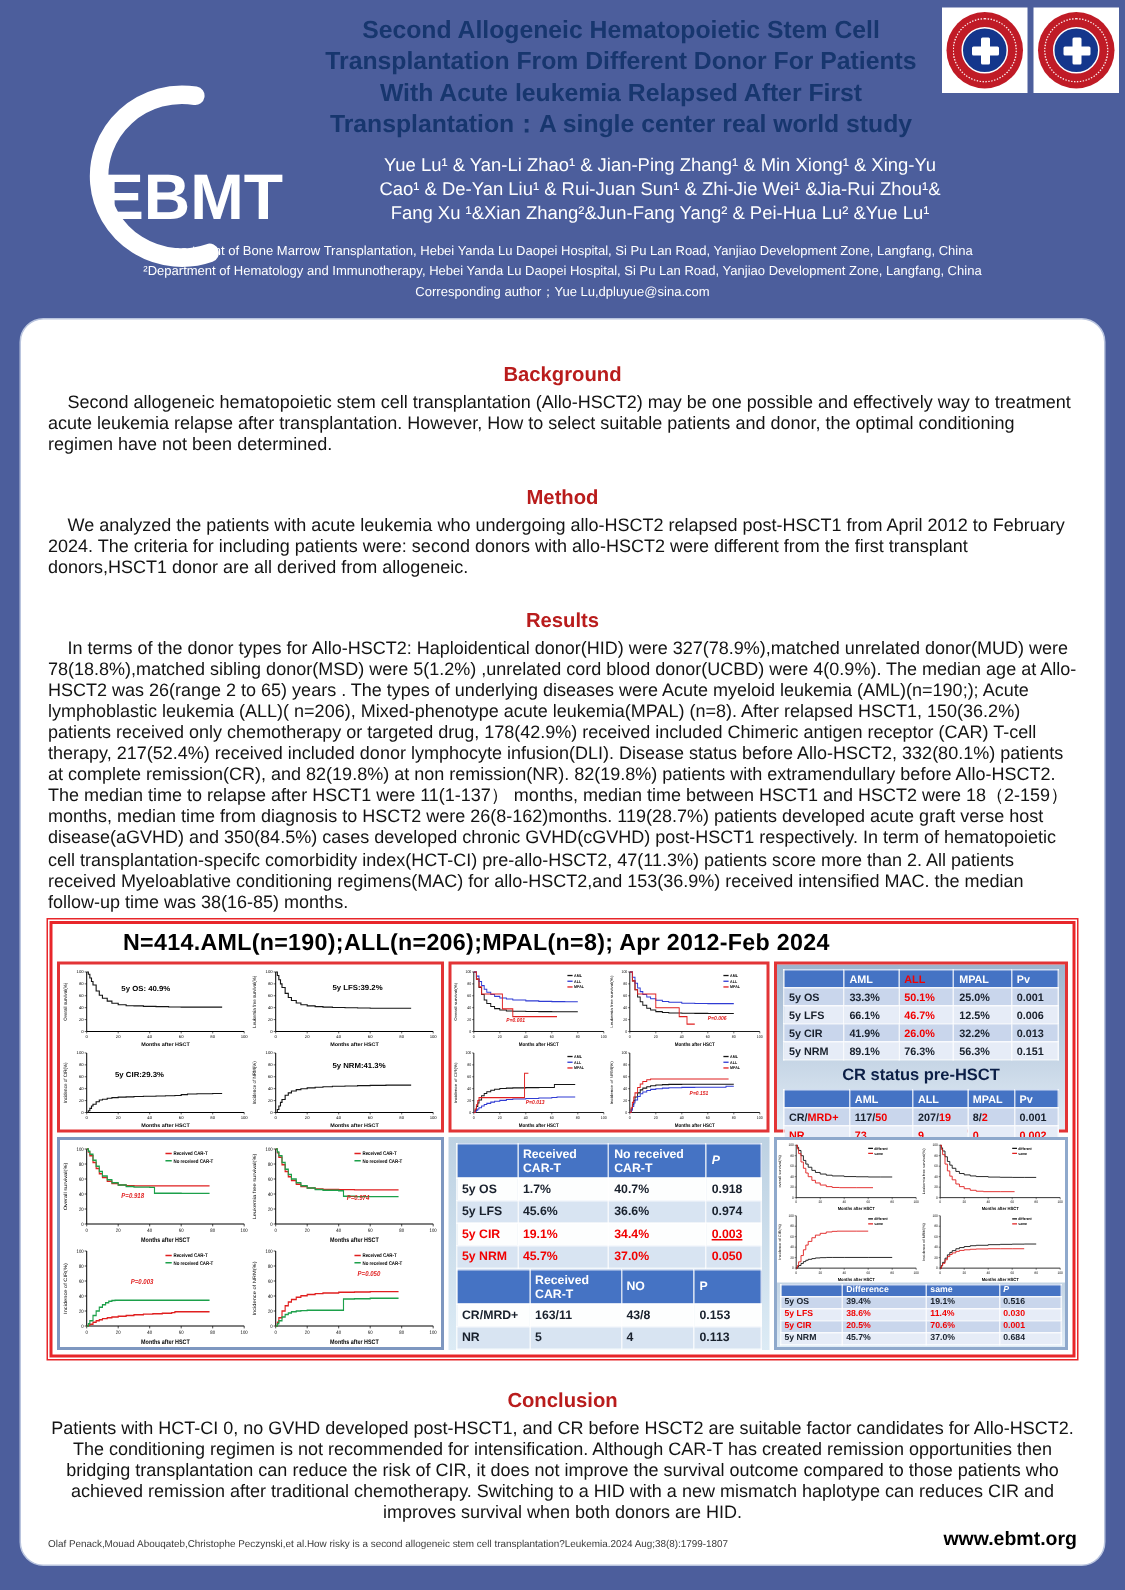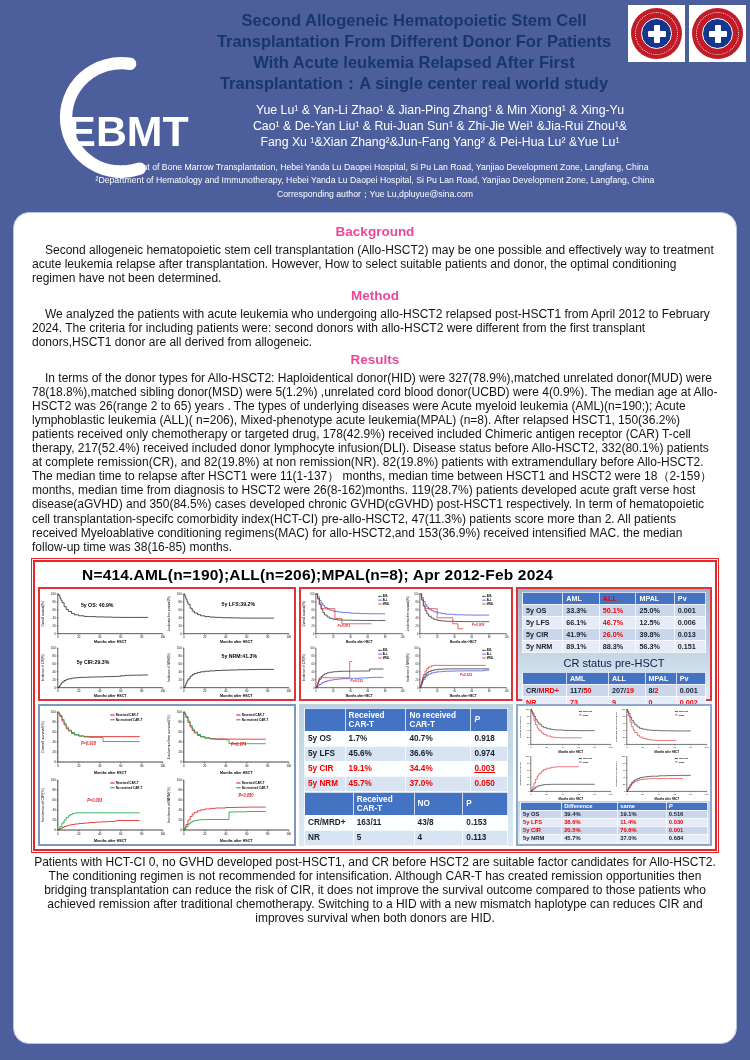--- a/index.html
+++ b/index.html
@@ -22,36 +22,36 @@
   .cross-v{width:6px;height:18px;left:50%;top:50%;transform:translate(-50%,-50%);}
   .cross-h{width:18px;height:6px;left:50%;top:50%;transform:translate(-50%,-50%);}
   .title{margin-left:200px;margin-right:122px;text-align:center;
     font-size:16.5px;font-weight:bold;color:#17366e;line-height:1.27;white-space:pre-line;}
   .authors{margin-left:185px;margin-right:55px;margin-top:9px;text-align:center;color:#fff;
     font-size:12.3px;line-height:1.3;white-space:pre-line;}
   .affils{margin:10px 18px 0;text-align:center;color:#fff;font-size:8.7px;line-height:1.55;white-space:pre-line;}
   
   .card{position:absolute;left:13px;top:212px;width:724px;height:832px;box-sizing:border-box;
     background:#fff;border-radius:16px;border:1px solid #b9c4de;padding:8px 18px 6px;}
-  .sec-h{font-size:13.5px;font-weight:bold;color:#ec4899;text-align:center;margin:3px 0 4px;}
+  .sec-h{font-size:13.5px;font-weight:bold;color:#b91c1c;text-align:center;margin:21px 0 4px;}
   .para{font-size:12px;line-height:1.17;color:#141414;text-indent:13px;margin:0 0 2px;}
   .para.center{text-align:center;text-indent:0;}
   
   .figure{border:2px solid #e8262a;outline:1px solid #e8262a;outline-offset:1px;
     margin:6px 1px 4px;padding:2px 3px 3px;background:#fff;}
   .fig-title{font-size:15.5px;font-weight:bold;color:#000;padding:2px 0 3px 44px;letter-spacing:.2px;}
   .fig-grid{display:grid;grid-template-columns:258px 214px 1fr;grid-template-rows:114px 142px;gap:3px;}
   .p-charts{display:grid;grid-template-columns:1fr 1fr;grid-template-rows:1fr 1fr;background:#fff;padding:1px;box-sizing:border-box;}
   .p-a,.p-b{border:2px solid #e23436;}
   .p-d{border:2px solid #7e97c0;}
   .chart{overflow:hidden;}
   .chart svg{display:block;}
   .p-c{border:2px solid #e23436;background:linear-gradient(180deg,#9db4ce,#e3edf6);
     padding:3px 4px;display:flex;flex-direction:column;box-sizing:border-box;}
-  .cr-title{font-size:11px;font-weight:normal;color:#0b1e46;text-align:center;margin:4px 0 3px;}
+  .cr-title{font-size:11px;font-weight:bold;color:#0b1e46;text-align:center;margin:4px 0 3px;}
   .p-e{background:linear-gradient(180deg,#bdd1e2,#dcebf5);padding:4px 5px;display:flex;flex-direction:column;box-sizing:border-box;}
   .cart-note{font-size:9.2px;font-weight:bold;color:#f2f7fc;text-shadow:0 1px 1px #8099b8;margin:4px 0 3px;}
   .p-f{border:2px solid #8fa9cc;display:flex;flex-direction:column;background:#fff;box-sizing:border-box;}
   .p-f .f-charts{flex:1;display:grid;grid-template-columns:1fr 1fr;grid-template-rows:1fr 1fr;}
   .p-f .f-table{background:linear-gradient(180deg,#c3d4e4,#e0ecf6);padding:1px 2px;}
   
   table.dt{border-collapse:collapse;width:100%;}
   .dt th{background:#4573c4;color:#fff;font-weight:bold;text-align:left;padding:1px 3px;border:1px solid rgba(255,255,255,.75);}
   .dt td{padding:1px 3px;font-weight:bold;color:#18202c;border:1px solid rgba(255,255,255,.75);}
   .p-c .dt{font-size:7.2px;}
@@ -467,27 +467,27 @@
                   <td style="">5y LFS</td>
                   <td style="">66.1%</td>
                   <td style="color:#f10000;">46.7%</td>
                   <td style="">12.5%</td>
                   <td style="">0.006</td>
                 </tr>
                 <tr>
                   <td style="">5y CIR</td>
                   <td style="">41.9%</td>
                   <td style="color:#f10000;">26.0%</td>
-                  <td style="">39.8%</td>
+                  <td style="">32.2%</td>
                   <td style="">0.013</td>
                 </tr>
                 <tr>
                   <td style="">5y NRM</td>
                   <td style="">89.1%</td>
-                  <td style="">88.3%</td>
+                  <td style="">76.3%</td>
                   <td style="">56.3%</td>
                   <td style="">0.151</td>
                 </tr>
               </tbody>
             </table>
           </div>
         <div class="cr-title">CR status pre-HSCT</div>
         <div>
             <table class="dt">
               <colgroup>
@@ -961,15 +961,20 @@
                   <td style="">0.684</td>
                 </tr>
               </tbody>
             </table>
           </div>
       </div>
 
     </div>
   </div>
 
+  <div class="sec-h">Conclusion</div>
   <p class="para center">Patients with HCT-CI 0, no GVHD developed post-HSCT1, and CR before HSCT2 are suitable factor candidates for Allo-HSCT2. The conditioning regimen is not recommended for intensification. Although CAR-T has created remission opportunities then bridging transplantation can reduce the risk of CIR, it does not improve the survival outcome compared to those patients who achieved remission after traditional chemotherapy. Switching to a HID with a new mismatch haplotype can reduces CIR and improves survival when both donors are HID.</p>
 
+  <div class="foot">
+    <div class="ref">Olaf Penack,Mouad Abouqateb,Christophe Peczynski,et al.How risky is a second allogeneic stem cell transplantation?Leukemia.2024 Aug;38(8):1799-1807</div>
+    <div class="site">www.ebmt.org</div>
+  </div>
 </div>
 
 </body></html>

